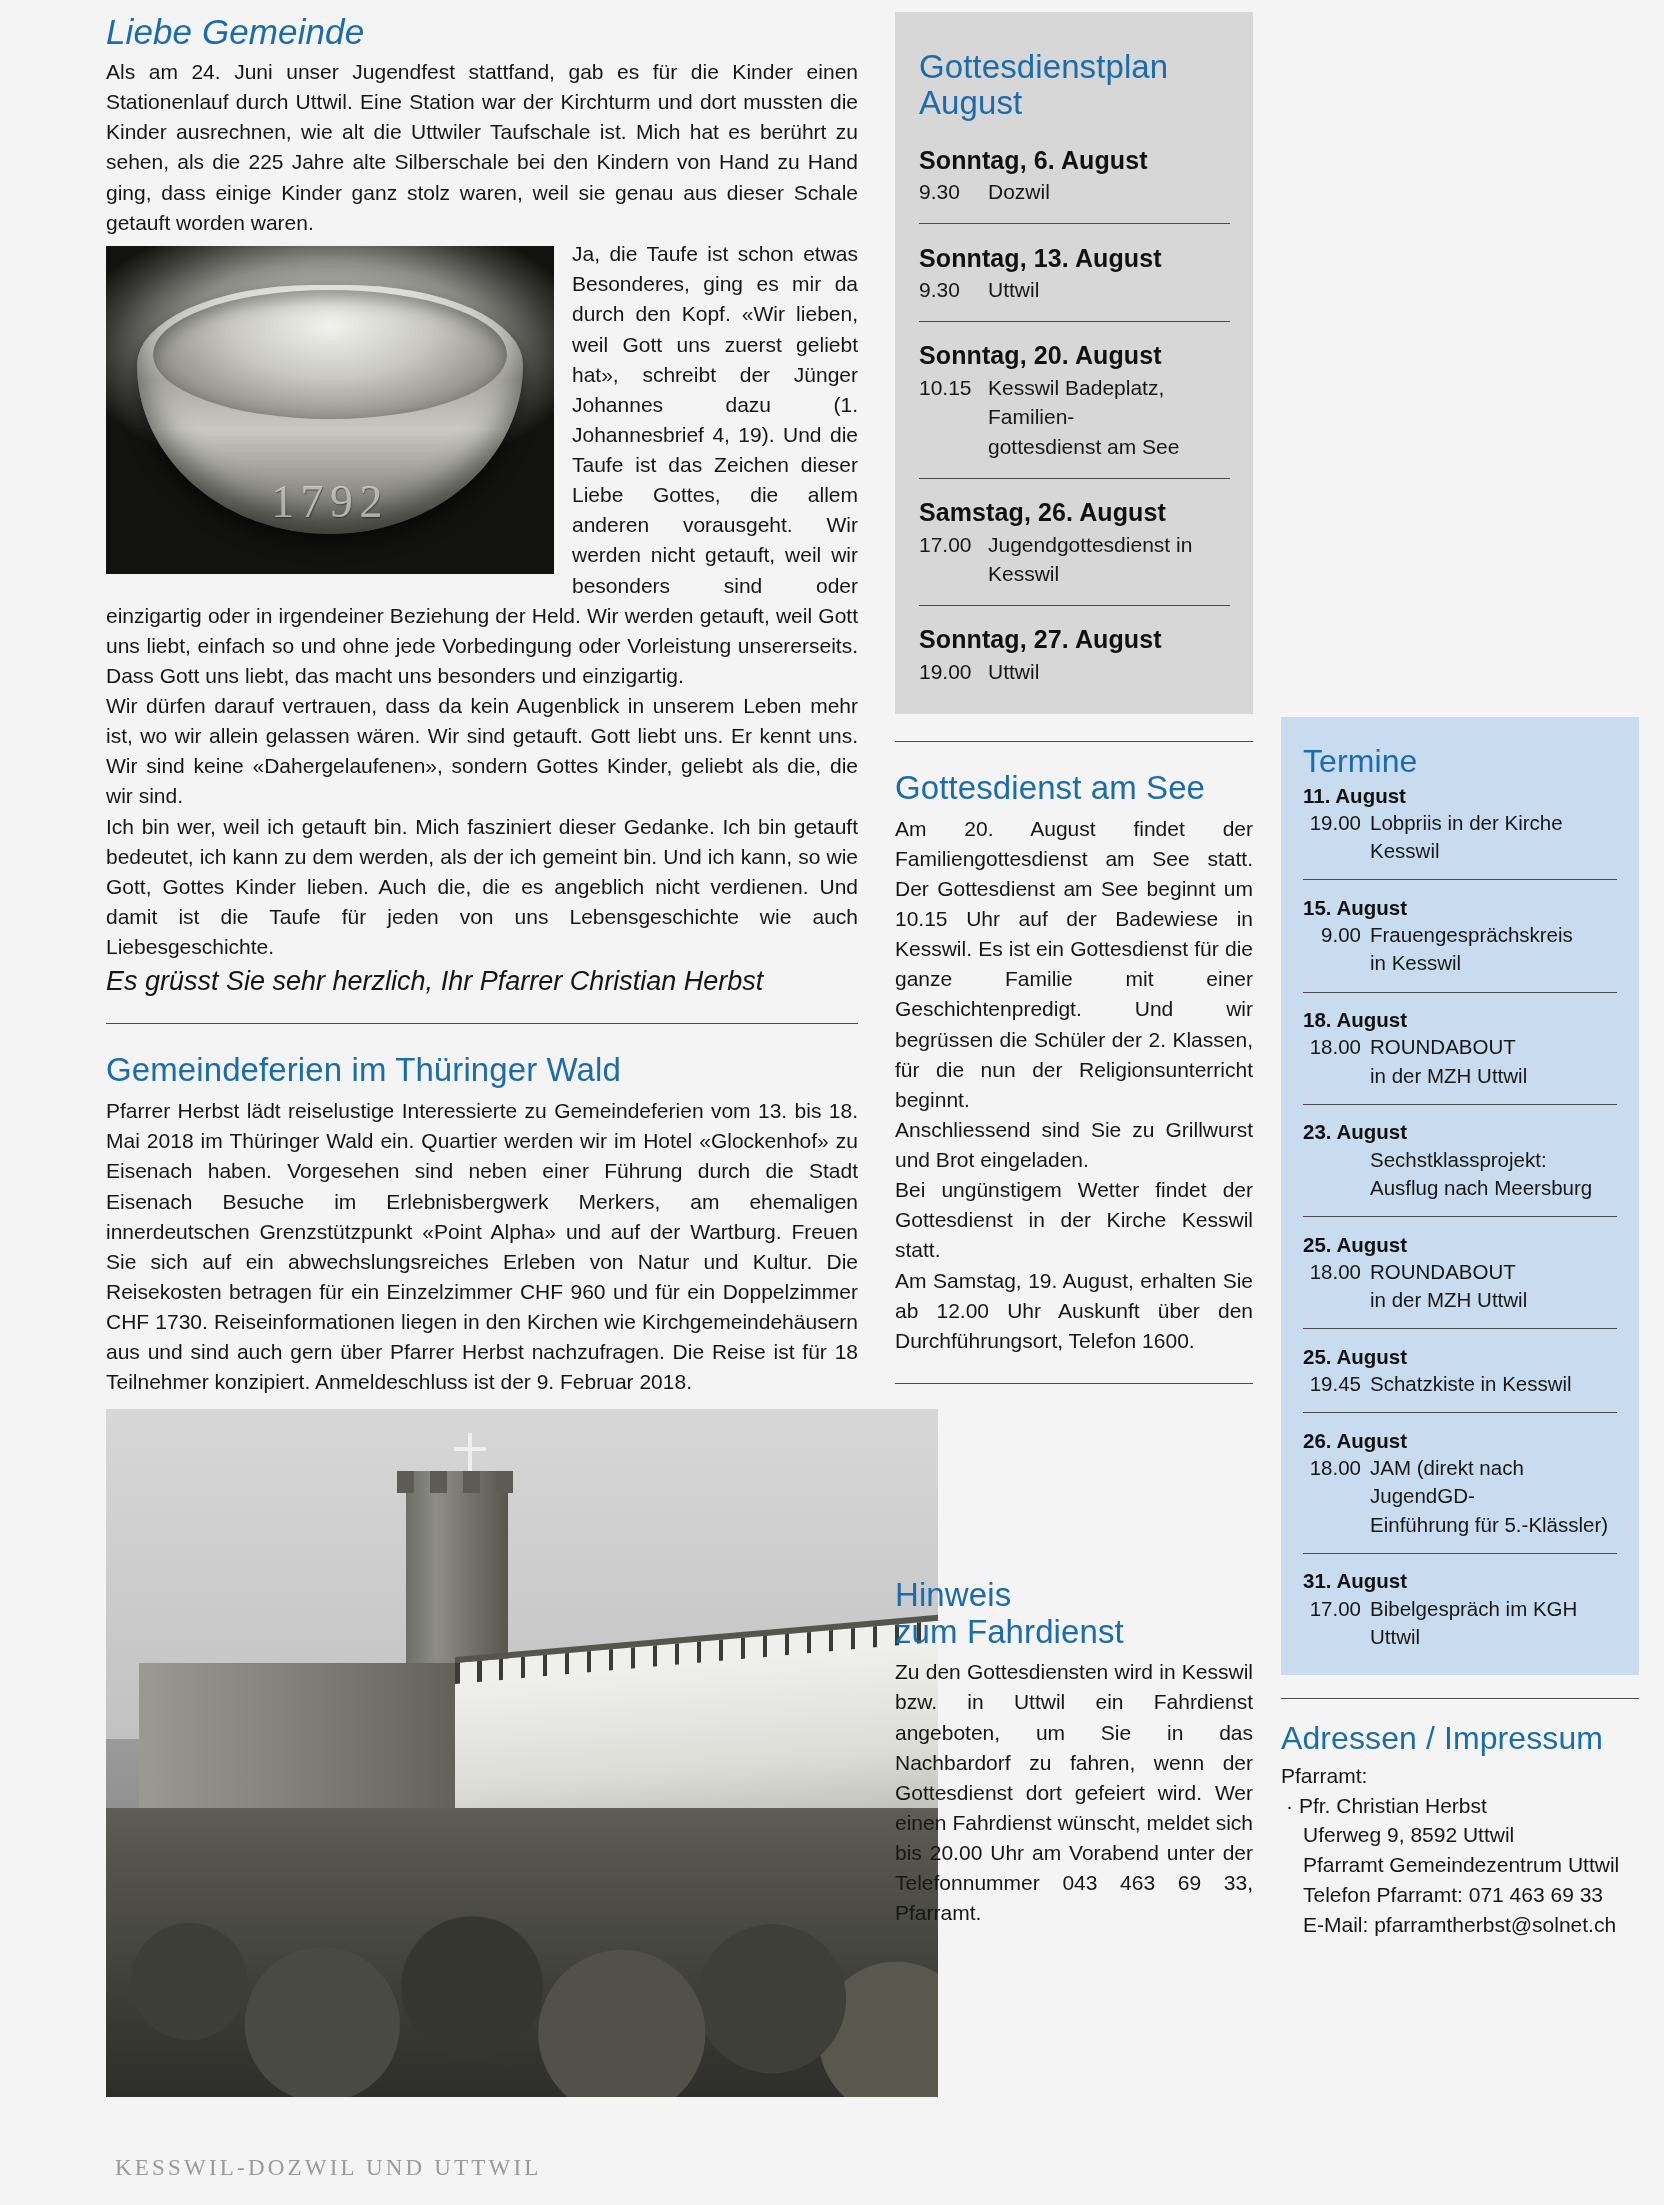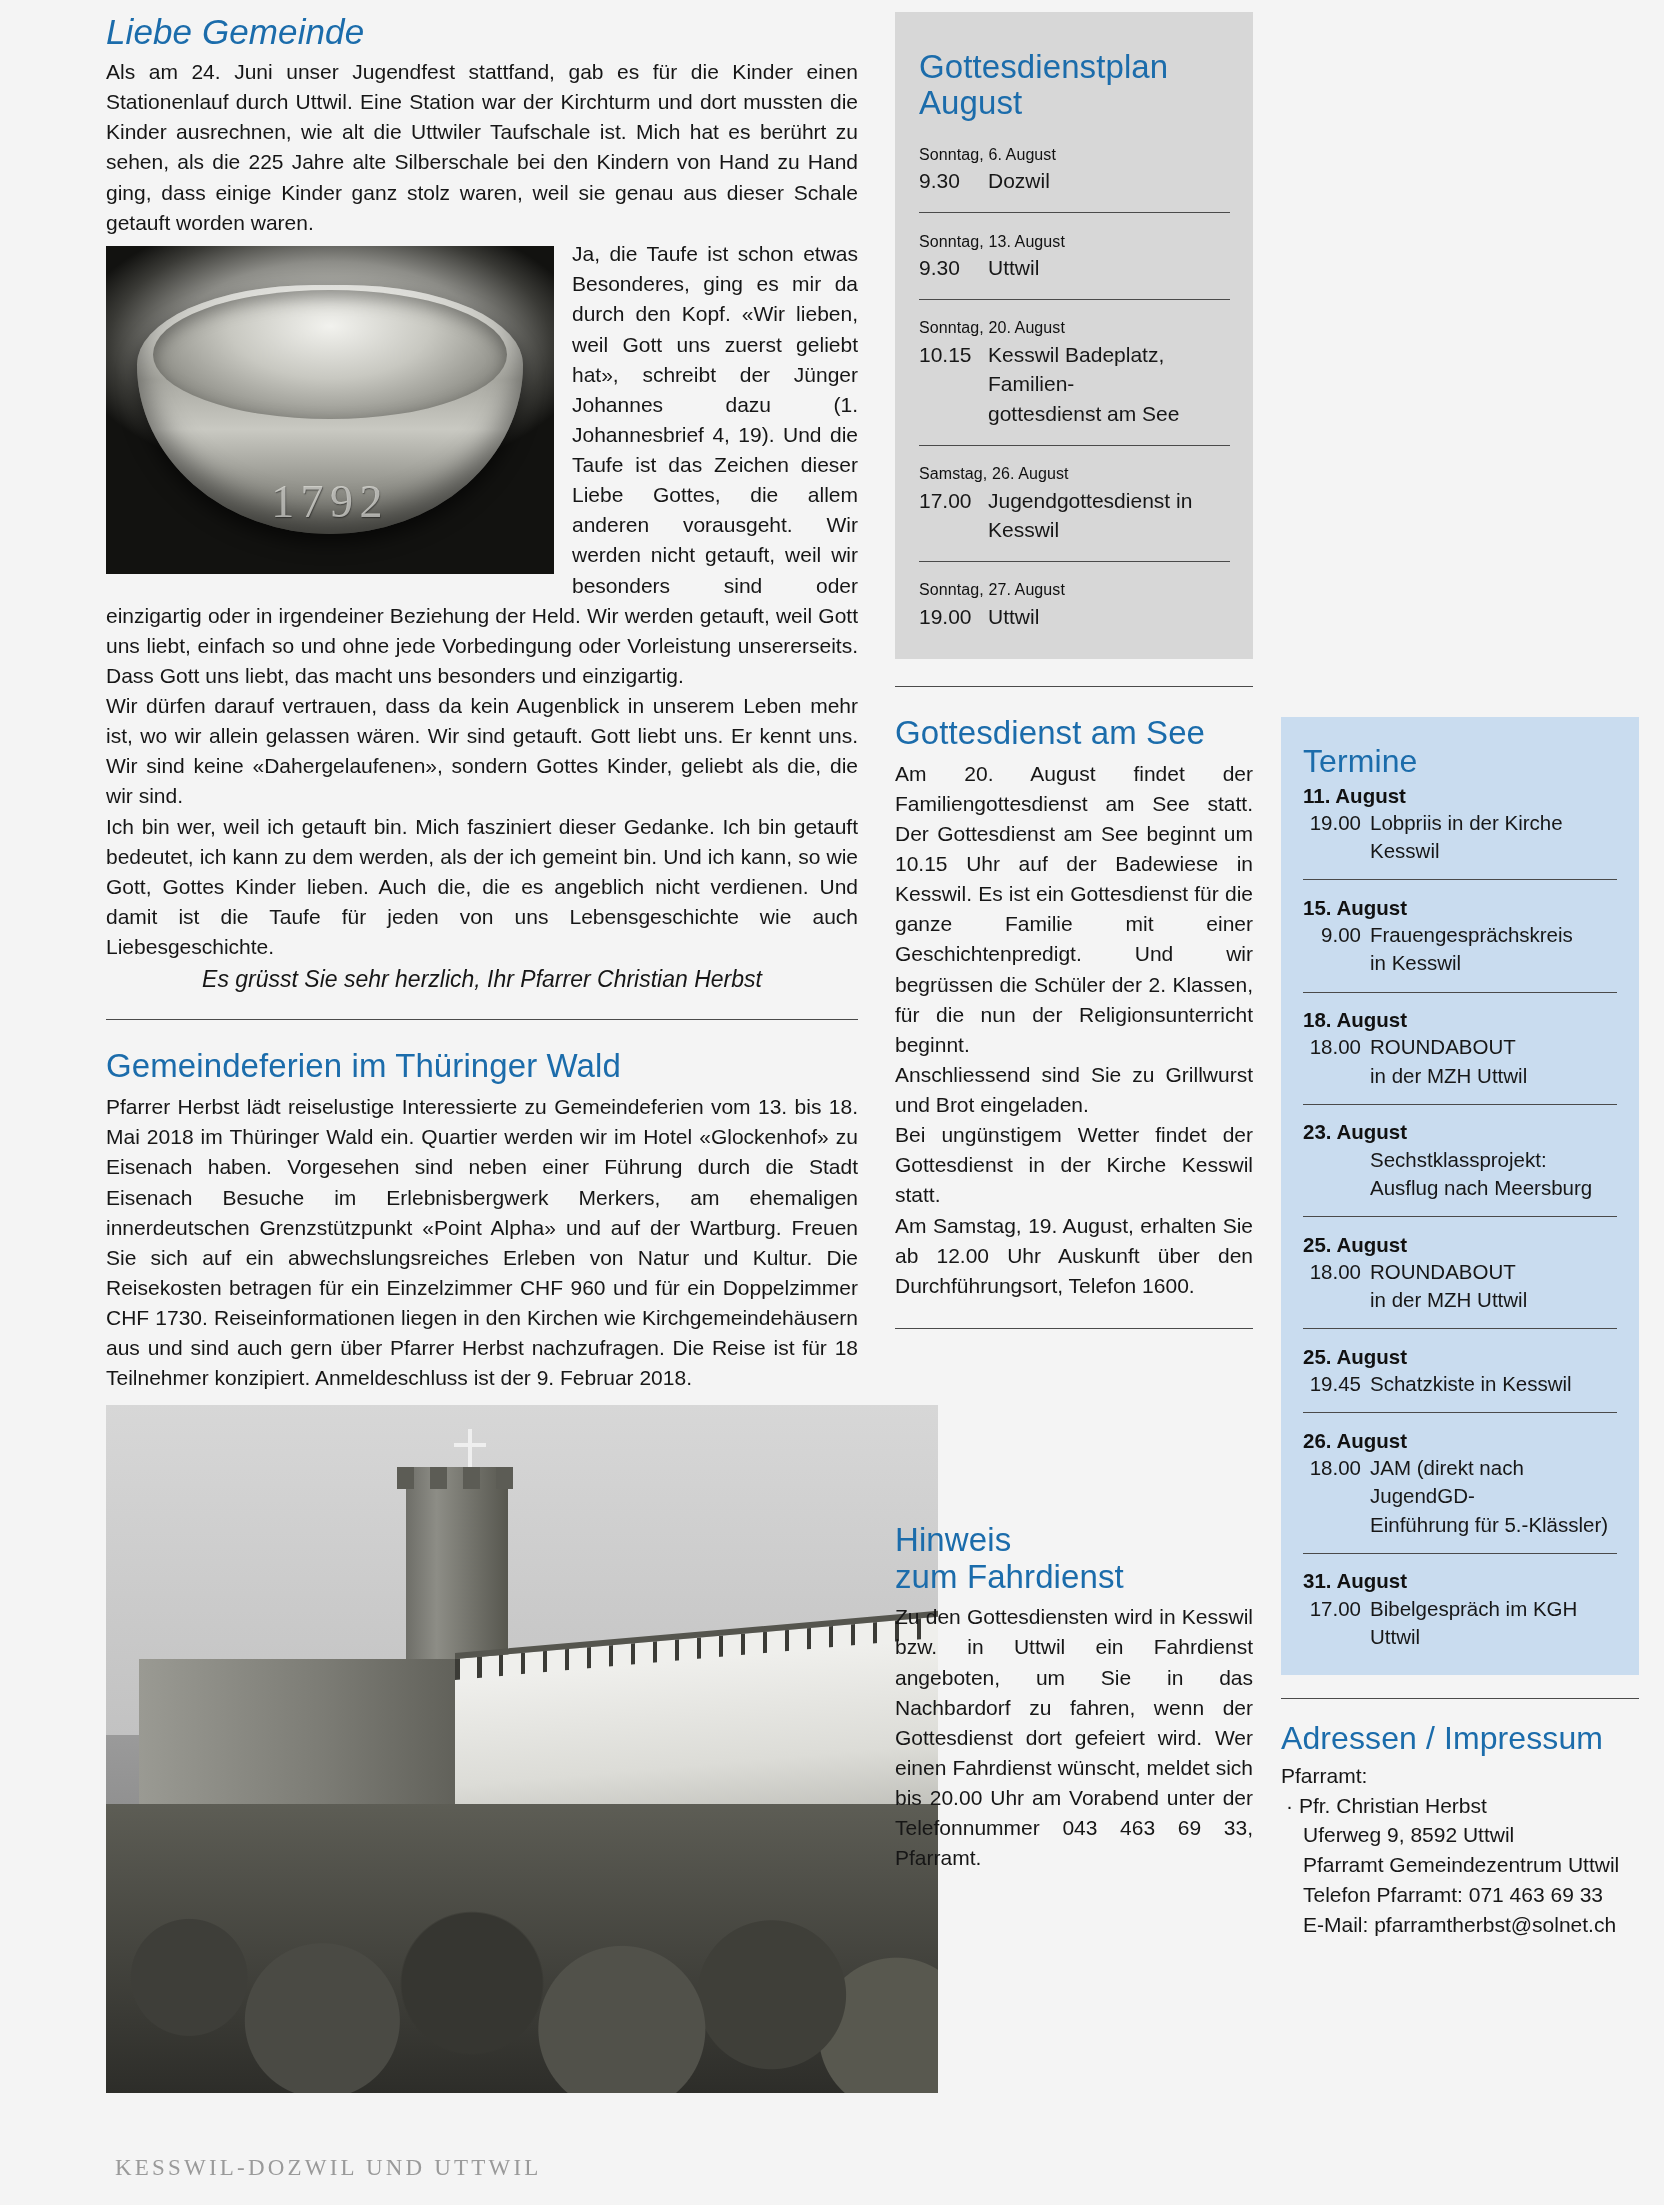--- a/index.html
+++ b/index.html
@@ -34,22 +34,22 @@
     line-height: 1.435;
     color: #161616;
     text-align: justify;
     text-justify: inter-word;
     hyphens: manual;
   }
   .body-txt p { margin: 0; }
 
   .sig {
     font-style: italic;
-    font-size: 23px;
-    text-align: center;
+    font-size: 27px;
+    text-align: left;
     color: #161616;
     margin-top: 3.8px;
   }
 
   .rule {
     border: 0;
     border-top: 1.3px solid #4a4a4a;
     width: 100%;
   }
 
@@ -159,22 +159,22 @@
     width: 358px;
   }
   .gd-box {
     background: #d7d7d7;
     padding: 37px 23px 28px 24px;
     width: 358px;
   }
   .gd-box .sec-head { font-size: 33px; margin-bottom: 22px; }
   .gd-item { padding: 1.3px 0 0; }
   .gd-day {
-    font-weight: 400;
-    font-size: 16px;
+    font-weight: 700;
+    font-size: 25px;
     color: #111;
     letter-spacing: 0.1px;
     margin-bottom: 2.6px;
   }
   .gd-line { display: flex; font-size: 21px; color: #171717; line-height: 1.4; }
   .gd-time { width: 69px; flex: 0 0 69px; text-align: left; padding-right: 10.2px; }
   .gd-what { flex: 1; }
   .gd-sep { border-top: 1.3px solid #4a4a4a; margin: 16.6px 0 18px; }
 
   .mid-sec { margin-top: 28px; }

